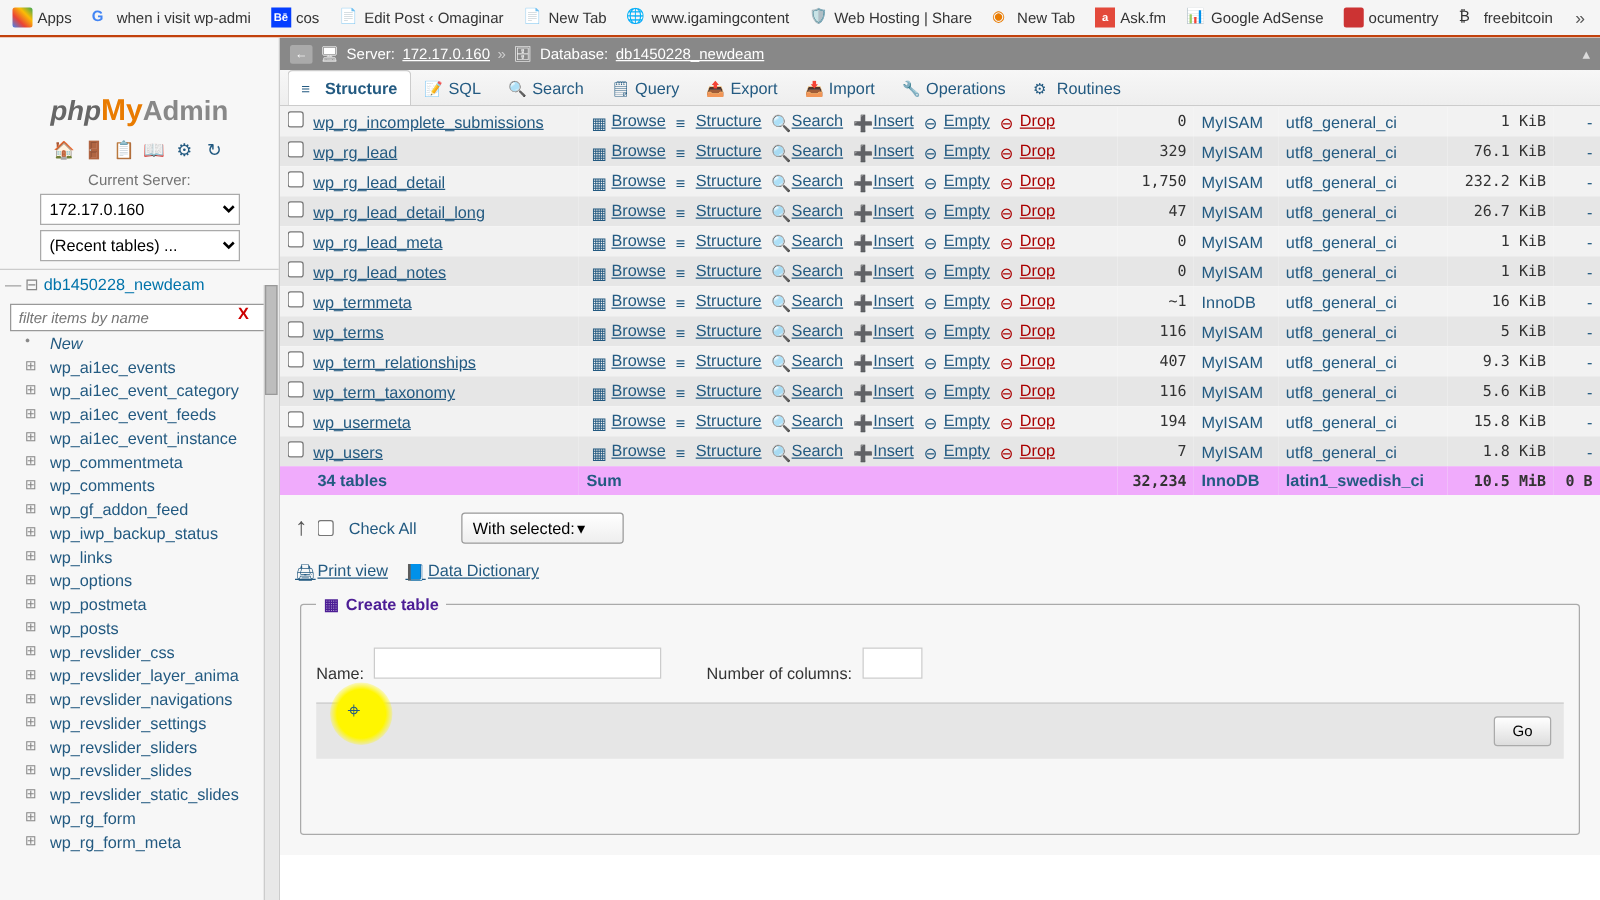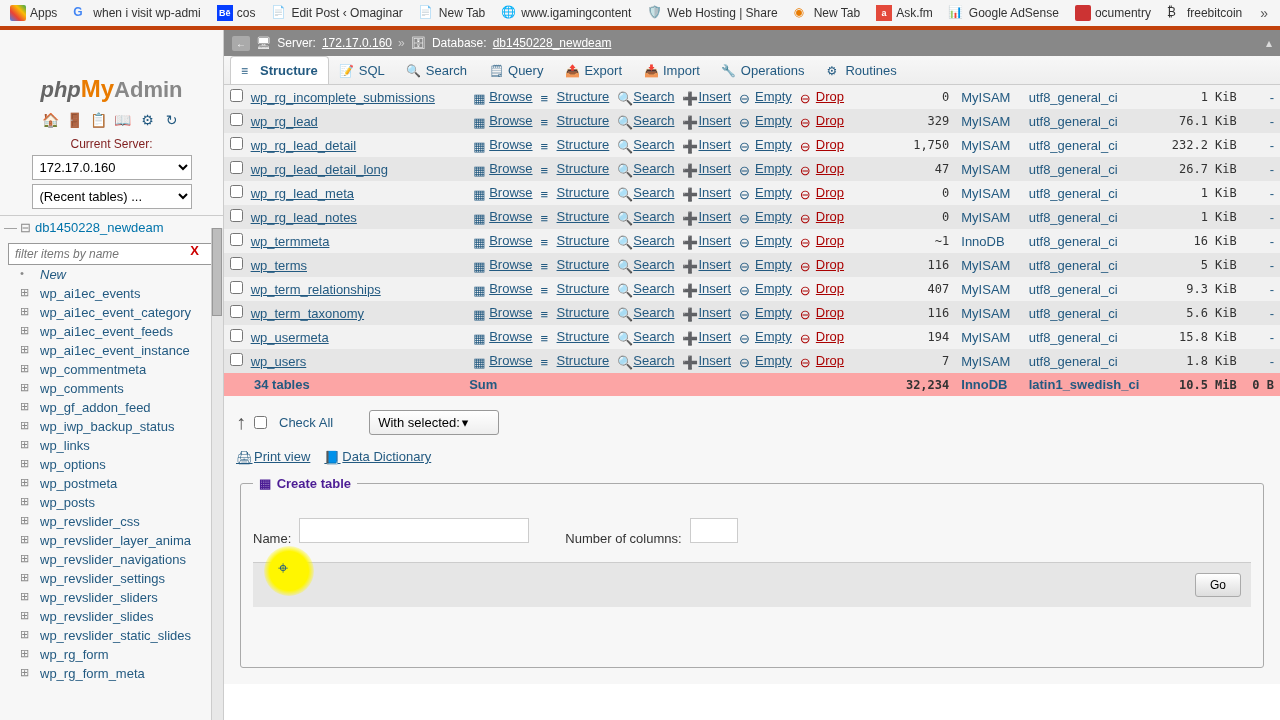--- a/index.html
+++ b/index.html
@@ -1,34 +1,34 @@
 <!DOCTYPE html>
 <html><head>
 <meta charset="utf-8">
 <style>
 * { box-sizing: border-box; margin: 0; padding: 0; }
 body { font-family: sans-serif; font-size: 13px; color: #235a81; background: #fff; width: 1280px; height: 720px; overflow: hidden; position: relative; }
 a { color: #235a81; text-decoration: underline; cursor: pointer; }
 
 
-.bookmarks { height: 30px; background: #f5f5f5; border-bottom: 4px solid #c2410c; display: flex; align-items: center; padding: 0 4px; gap: 4px; font-size: 12px; color: #333; }
+.bookmarks { height: 30px; background: #f5f5f5; border-bottom: 2px solid #c2410c; display: flex; align-items: center; padding: 0 4px; gap: 4px; font-size: 12px; color: #333; }
 .bm { display: flex; align-items: center; gap: 4px; padding: 3px 6px; cursor: pointer; white-space: nowrap; }
 .bm-icon { width: 16px; height: 16px; display: inline-block; }
 .bm-chev { margin-left: auto; padding: 0 8px; font-size: 14px; color: #555; }
 
 
 .app { display: flex; height: 690px; }
 .sidebar { width: 224px; background: #f7f7f7; border-right: 1px solid #ccc; display: flex; flex-direction: column; position: relative; }
 .logo { text-align: center; padding: 8px 0 4px; margin-top: 37px; }
 .logo span.php { font-style: italic; font-weight: bold; font-size: 22px; color: #666; }
 .logo span.my { font-weight: bold; font-size: 24px; color: #e97b00; }
 .logo span.admin { font-weight: bold; font-size: 22px; color: #888; }
 .nav-icons { display: flex; justify-content: center; gap: 6px; padding: 4px 0; }
 .nav-icons span { width: 18px; height: 18px; display: inline-block; cursor: pointer; font-size: 14px; text-align: center; line-height: 18px; }
-.server-label { text-align: center; font-size: 12px; color: #7f1d1d; padding: 4px 0 2px; }
+.server-label { text-align: center; font-size: 12px; color: #737373; padding: 4px 0 2px; }
 .server-select, .recent-select { width: 160px; margin: 2px auto; display: block; border: 1px solid #aaa; font-size: 13px; padding: 3px; background: #fff; }
 
 .filter-wrap { padding: 0 8px; margin-top: 6px; }
 .filter-input { width: 100%; border: 1px solid #999; padding: 3px 20px 3px 6px; font-style: italic; color: #888; font-size: 12px; position: relative; }
 .filter-clear { position: absolute; right: 16px; color: #c00; font-weight: bold; cursor: pointer; font-style: normal; }
 .filter-box { position: relative; }
 
 .tree { flex: 1; overflow-y: auto; padding: 2px 0 0 0; font-size: 13px; border-top: 1px solid #ccc; margin-top: 4px; }
 .tree-db { padding: 2px 0 2px 20px; color: #0073aa; position: relative; }
 .tree-db::before { content: "—"; position: absolute; left: 4px; color: #999; }
@@ -55,21 +55,21 @@
 
 .table-wrap { overflow-y:auto; flex:0 0 auto; }
 table.tbls { width:100%; border-collapse:collapse; font-size:13px; }
 table.tbls tr:nth-child(odd){ background:#f2f2f2;}
 table.tbls tr:nth-child(even){ background:#e6e6e6;}
 table.tbls td { padding:4px 6px; white-space:nowrap; }
 .act { color:#235a81; text-decoration:underline; cursor:pointer; padding:0 4px; font-size:13px;}
 .act-ic { width:14px; height:14px; display:inline-block; vertical-align:middle; margin-right:2px;}
 .rowcnt { text-align:right; font-family:monospace; font-size:12px; color:#333;}
 .mono { font-family:monospace; font-size:12px; color:#333;}
-.sumrow td { font-weight:bold; background:#fca5a5;}
+.sumrow td { font-weight:bold; background:#f0abfc;}
 
 .below { padding:8px 12px; background:#f7f7f7; }
 .checkall { display:flex; align-items:center; gap:8px; padding:6px 0;}
 .arrow-up { font-size:20px; color:#555;}
 .withsel { border:1px solid #999; padding:4px 30px 4px 8px; background:linear-gradient(#fff,#eee); border-radius:3px; font-size:13px; min-width:130px; text-align:left;}
 
 .print-links { padding:8px 0; display:flex; gap:14px; }
 .print-links a { display:flex; align-items:center; gap:4px;}
 .ic { width:14px; height:14px; display:inline-block;}
 

